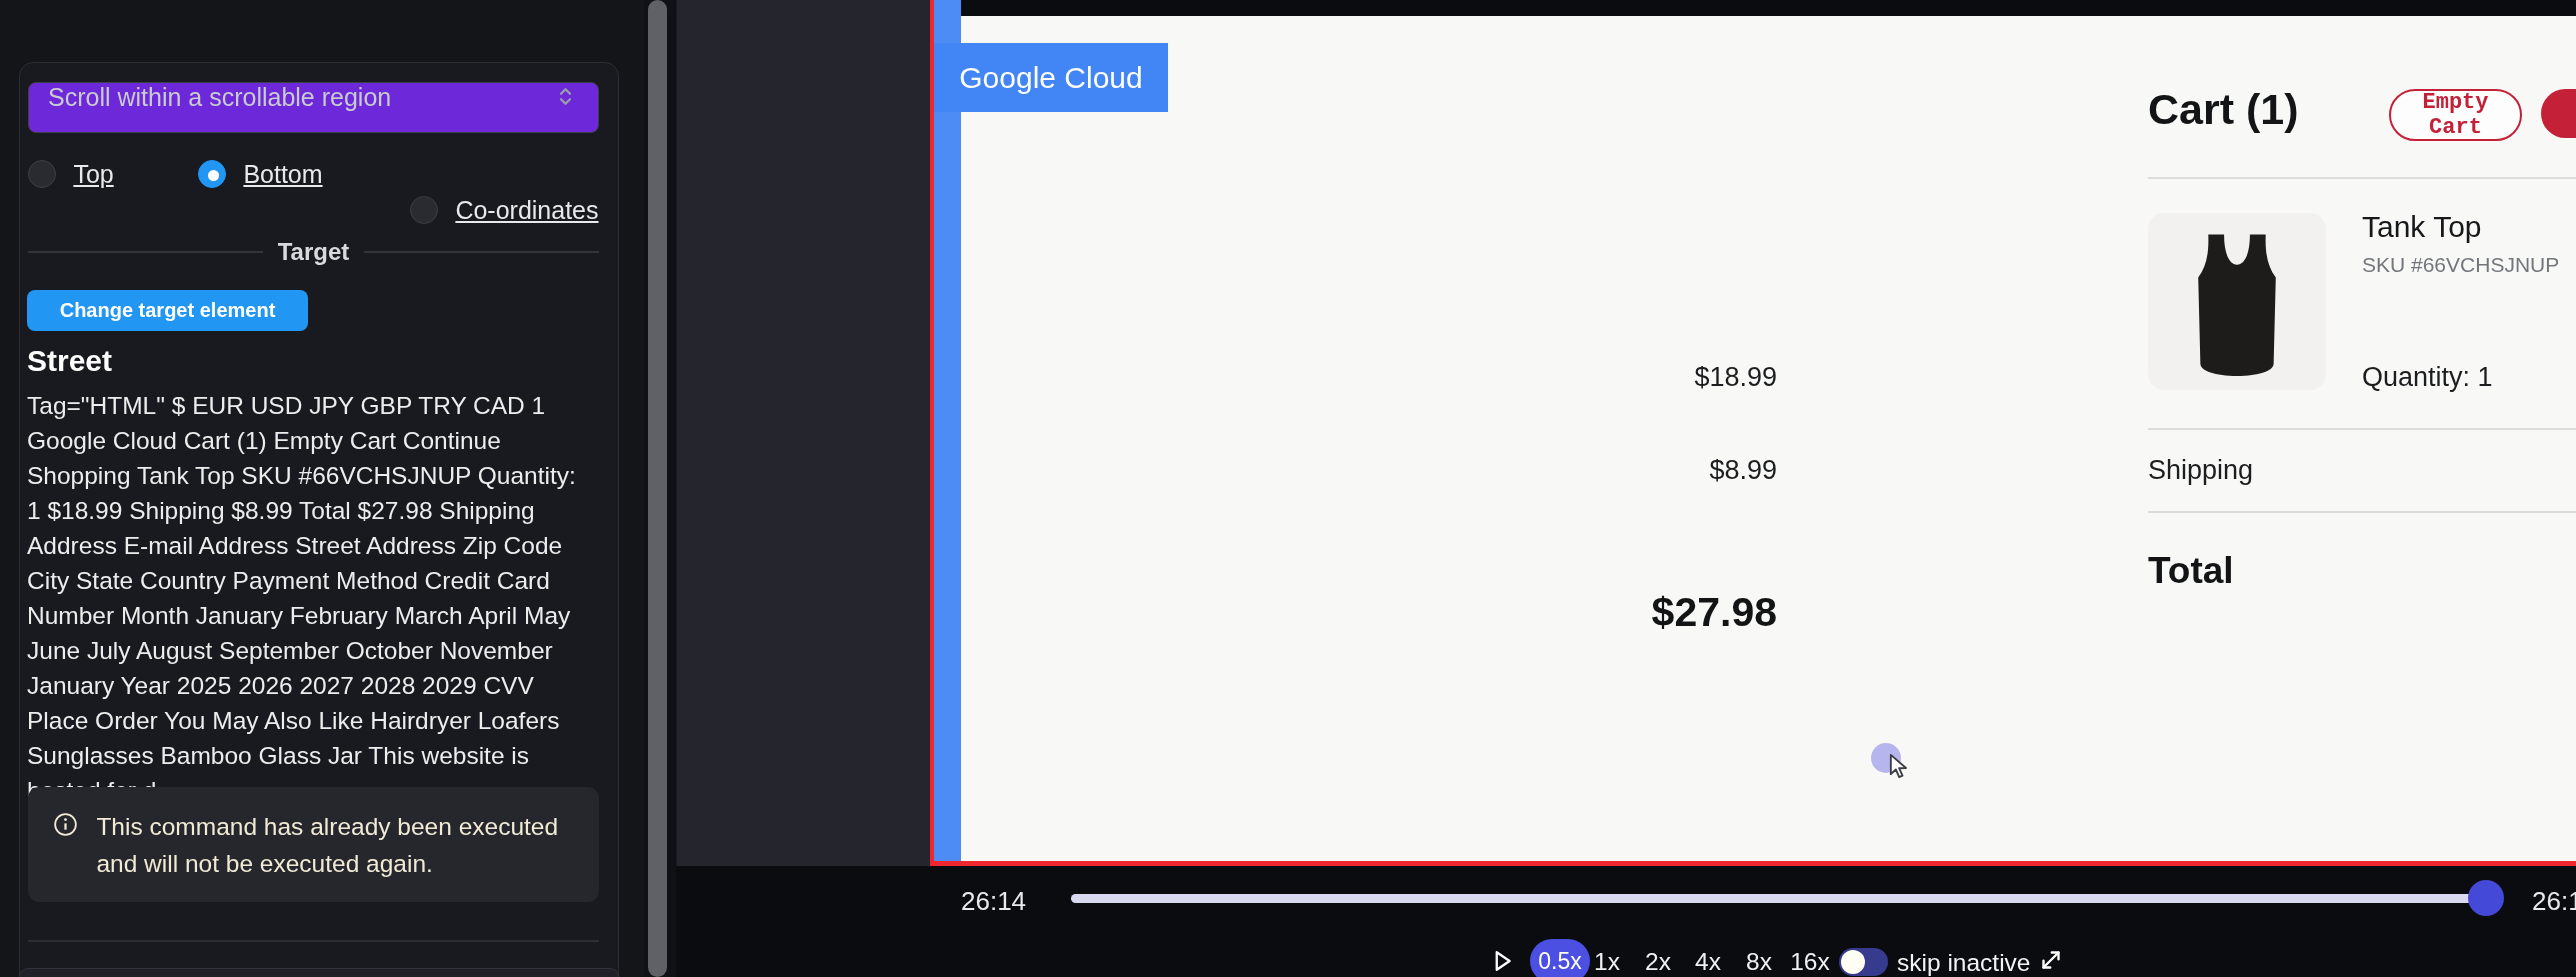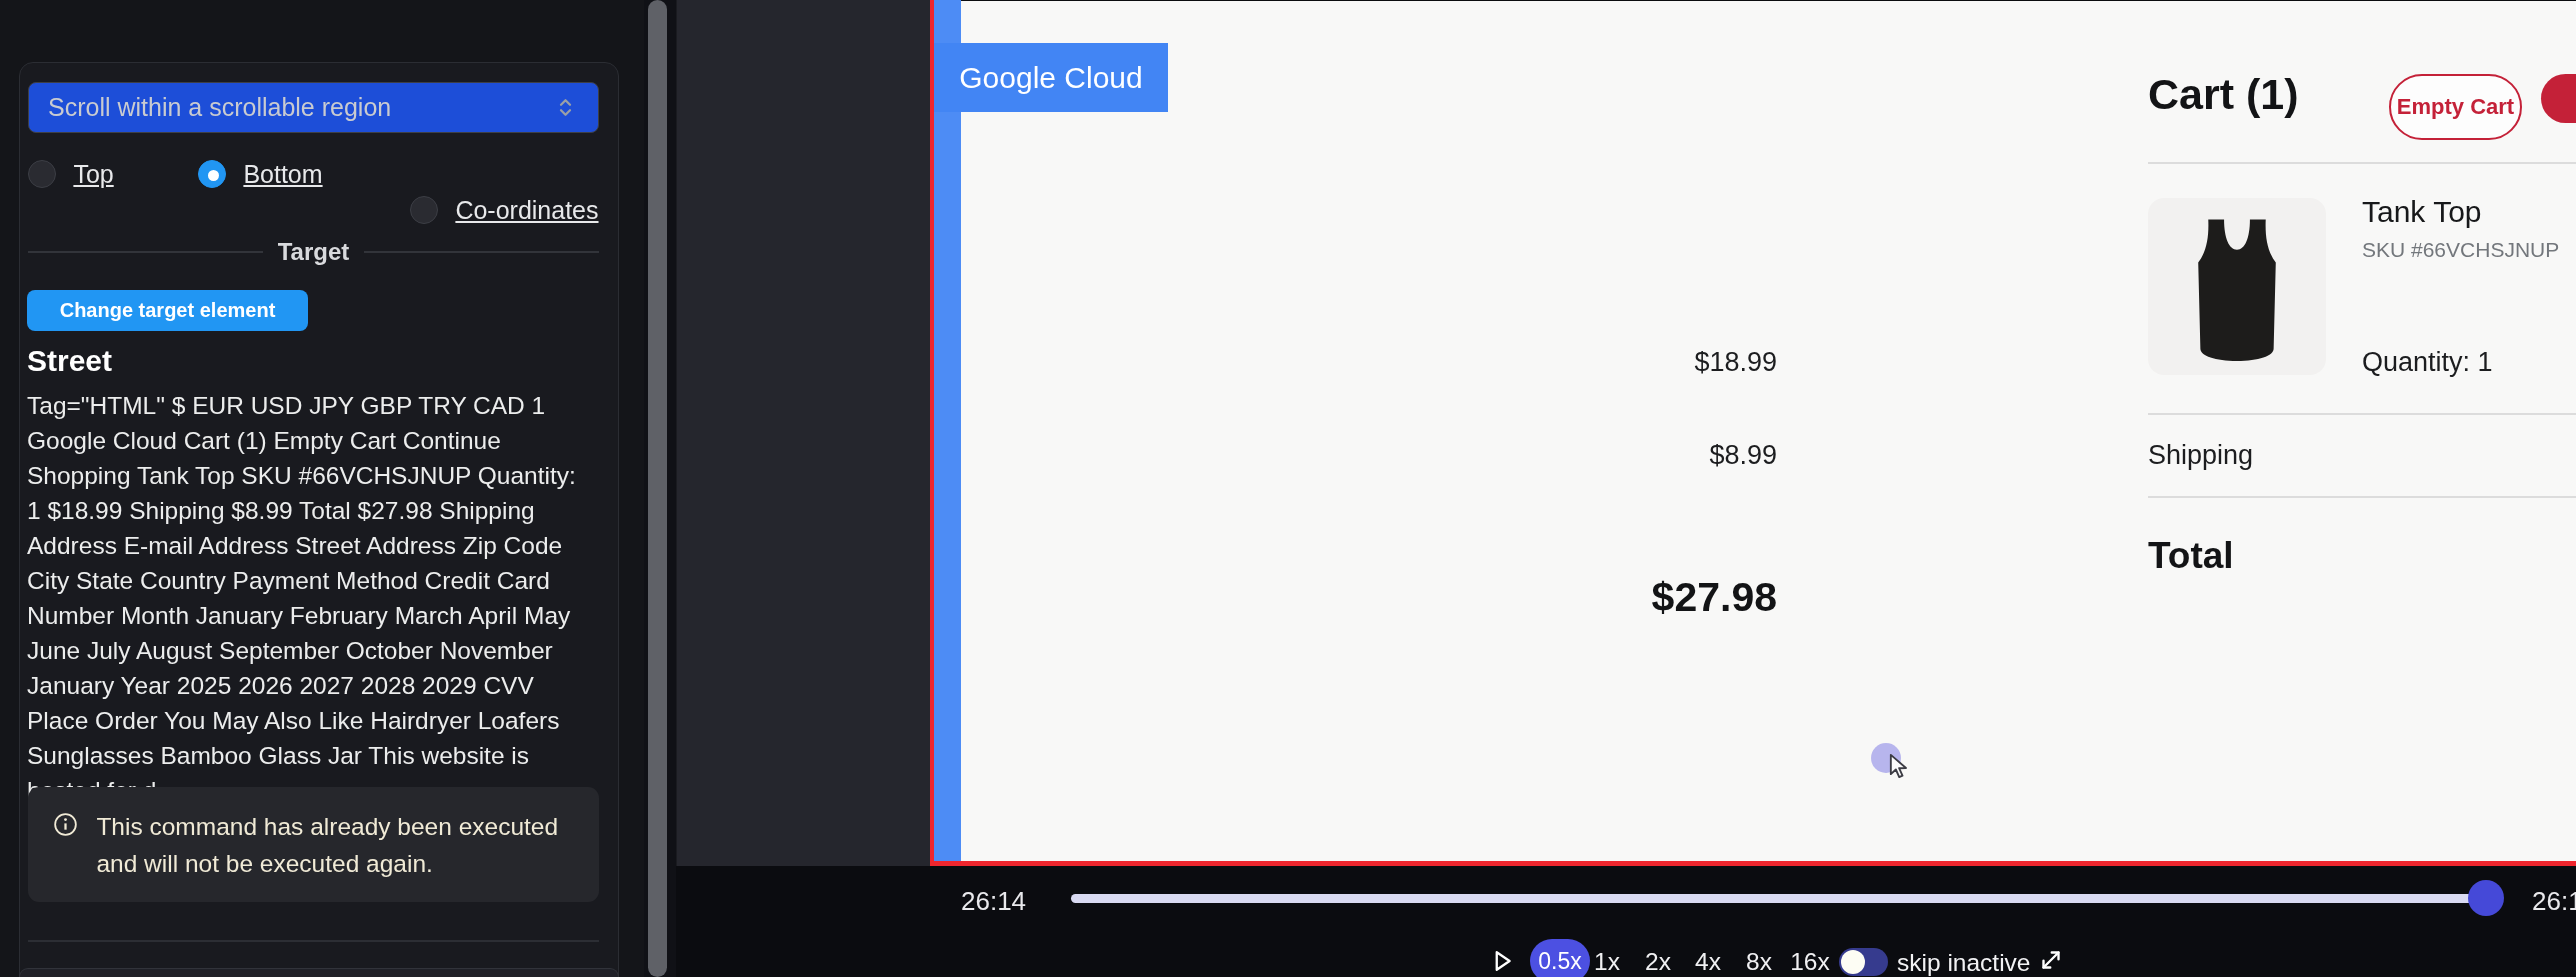--- a/index.html
+++ b/index.html
@@ -6,22 +6,22 @@
   body { background:#000; }
   .screen {
     position:relative; width:2576px; height:977px; overflow:hidden;
     background:#0b0c0f; font-family:"Liberation Sans", sans-serif;
   }
   
   .sidebar { position:absolute; left:0; top:0; width:644px; height:977px; background:#141519; }
   .sidebar-card { position:absolute; left:19px; top:62px; width:600px; height:915px;
     background:#191a1f; border:0.8px solid #2b2d33; border-radius:14px 14px 0 0; }
   .select-box { position:absolute; left:28px; top:82px; width:571px; height:51px;
-    background:#1d4ed8; border:1.6px solid #3d3f46; border-radius:8px;
-    display:flex; align-items:center; padding:0 19px; color:#c9cbd0; font-size:25px; cursor:pointer; }
+    background:#6d28d9; border:1.6px solid #3d3f46; border-radius:8px;
+    display:flex; align-items:flex-start; padding:0 19px; color:#c9cbd0; font-size:25px; cursor:pointer; }
   .select-box .sel-text { flex:1; white-space:nowrap; overflow:hidden; }
   .updown { width:27px; height:27px; flex:0 0 auto; }
   .radio-row { position:absolute; left:28px; top:158px; width:571px; height:32px; }
   .radio-item { position:absolute; display:flex; align-items:center; gap:17.4px; height:32px; }
   .radio-dot { width:28px; height:28px; border-radius:50%; background:#2a2b31; border:1.6px solid #3c3e45; }
   .radio-dot.checked { background:#2196f3; border-color:#2196f3; position:relative; }
   .radio-dot.checked::after { content:""; position:absolute; left:8.7px; top:8.7px; width:11px; height:11px; border-radius:50%; background:#fff; }
   .radio-label { color:#e8e9eb; font-size:25px;text-decoration:underline; }
   .target-row { position:absolute; left:28px; top:238px; width:571px; height:28px; display:flex; align-items:center; gap:15px; }
   .target-row .line { flex:1; height:1.6px; background:#32343a; }
@@ -36,31 +36,31 @@
   .info-box .iicon { flex:0 0 auto; width:27px; height:27px; color:#f0ead6; margin-top:3.2px; }
   .info-box .itext { color:#f0ead6; font-size:24.5px; line-height:37px; }
   .sidebar-divider { position:absolute; left:28px; top:940px; width:571px; height:1.6px; background:#2c2e34; }
   .sidebar-next-card { position:absolute; left:19px; top:968px; width:600px; height:8.7px;
     background:#202128; border:0.8px solid #31333a; border-bottom:none; border-radius:11px 11px 0 0; }
   
   .scroll-strip { position:absolute; left:644px; top:0; width:32px; height:977px; background:#101116; }
   .scroll-thumb { position:absolute; left:4px; top:0; width:19px; height:977px; border-radius:9.5px; background:#5f6167; }
   
   .letterbox { position:absolute; left:676px; top:0; width:254px; height:866px; background:#25262d; border-left:1.6px solid #1a1b20; }
-  .site { position:absolute; left:960px; top:1px; width:1616px; height:861px; background:#f8f8f7; }
+  .site { position:absolute; left:960px; top:16px; width:1616px; height:861px; background:#f8f8f7; }
   .hl-left { position:absolute; left:930px; top:0; width:4px; height:866px; background:#f0262e; z-index:6; }
   .hl-bottom { position:absolute; left:930px; top:861px; width:1646px; height:4.7px; background:#f0262e; z-index:6; }
   .hl-blue { position:absolute; left:934px; top:0; width:27px; height:861px; background:#4d8cf5; z-index:5; }
   .brand-badge { position:absolute; left:934px; top:43px; width:234px; height:69px; background:#4285f4; z-index:7;
     display:flex; align-items:center; justify-content:center; color:#fff; font-size:30px; }
   
   .cart-heading { position:absolute; left:1188px; top:69px; font-size:43px; font-weight:bold; color:#131416; }
-  .btn-outline { position:absolute; left:1429px; top:73px; width:133px; height:66px; border-radius:788px;
+  .btn-outline { position:absolute; left:1429px; top:73px; width:133px; height:52px; border-radius:788px;
     background:#fdfdfd; border:2.4px solid #c42138; color:#c42138; font-size:22px; font-weight:bold;
-    font-family:Liberation Sans, sans-serif; cursor:pointer; display:flex; align-items:center; justify-content:center; }
+    font-family:Liberation Mono, monospace; cursor:pointer; display:flex; align-items:center; justify-content:center; }
   .btn-solid { position:absolute; left:1581px; top:73px; width:196px; height:49px; border-radius:788px;
     background:#c42138; border:none; color:#fff; font-size:22px; font-weight:bold;
     font-family:"Liberation Sans", sans-serif; cursor:pointer; display:flex; align-items:center; justify-content:center; }
   .rule { position:absolute; background:#dcdcdc; height:1.6px; width:590px; left:1188px; }
   .product-img { position:absolute; left:1188px; top:197px; width:178px; height:177px; background:#f2f1f0; border-radius:16px;
     display:flex; align-items:center; justify-content:center; }
   .product-title { position:absolute; left:1402px; top:194px; font-size:30px; font-weight:500; color:#17181a; }
   .product-sku { position:absolute; left:1402px; top:237px; font-size:21px; color:#73777c; }
   .qty { position:absolute; left:1402px; top:346px; font-size:27px; color:#1c1d1f; }
   .price-right { position:absolute; right:799px; text-align:right; font-size:27px; color:#1c1d1f; }

